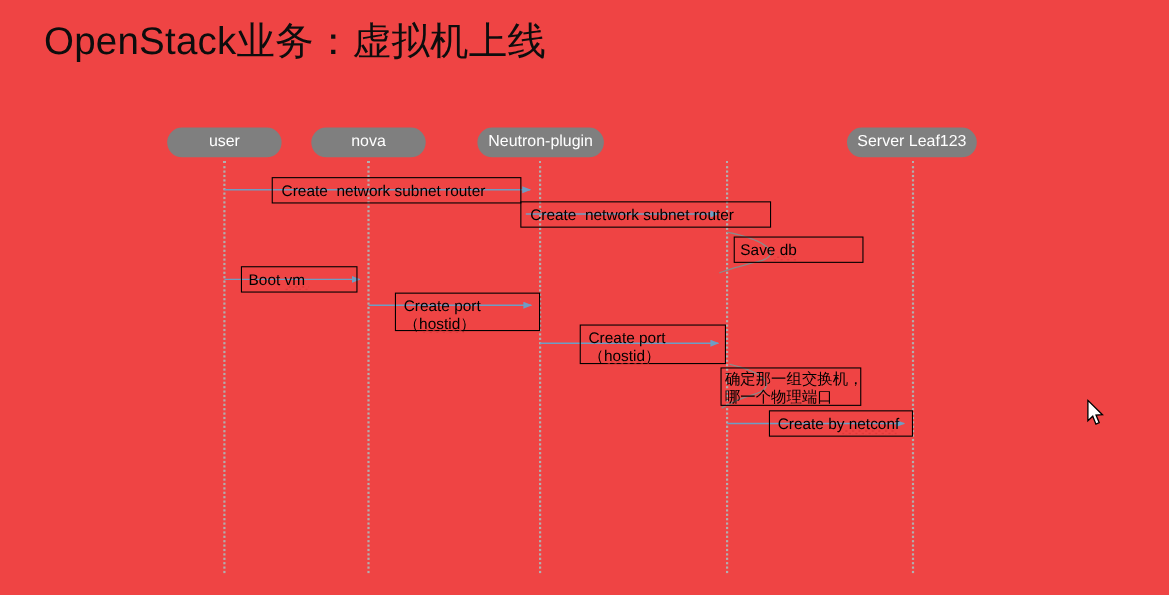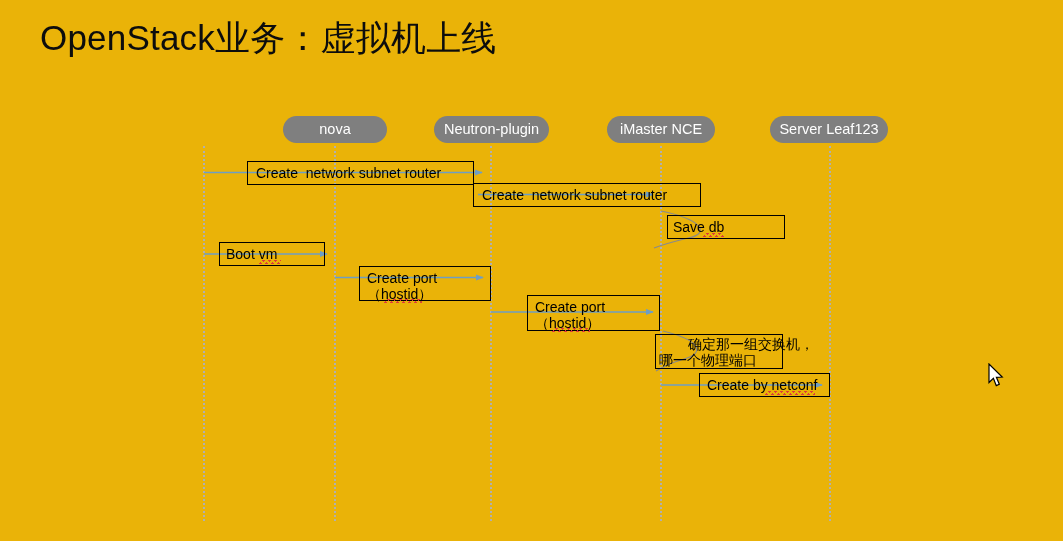--- a/index.html
+++ b/index.html
@@ -14,21 +14,21 @@
     overflow: hidden;
     font-family: "Liberation Sans", "DejaVu Sans", sans-serif;
     color: #000000;
   }
 
   #slide {
     position: absolute;
     left: 0; top: 0;
     width: 1063px;
     height: 541px;
-    background: #eab308;
+    background: #ef4444;
   }
 
   
   #page-title {
     position: absolute;
     left: 40px;
     top: 16px;
     font-size: 35px;
     line-height: 44px;
     letter-spacing: 0.2px;
@@ -127,23 +127,23 @@
   <div id="page-title">OpenStack业务：虚拟机上线</div>
 
   <div id="diagram">
 
     <div class="lifeline" style="left:203px;  top:146px; height:375px;"></div>
     <div class="lifeline" style="left:334px;  top:146px; height:375px;"></div>
     <div class="lifeline" style="left:490px;  top:146px; height:375px;"></div>
     <div class="lifeline" style="left:660px;  top:146px; height:375px;"></div>
     <div class="lifeline" style="left:829px;  top:146px; height:375px;"></div>
 
+    <div class="pill" style="left:152px; top:116px; width:104px;">user</div>
     <div class="pill" style="left:434px; top:116px; width:115px;">Neutron-plugin</div>
     <div class="pill" style="left:283px; top:116px; width:104px;">nova</div>
-    <div class="pill" style="left:607px; top:116px; width:108px;">iMaster NCE</div>
     <div class="pill" style="left:770px; top:116px; width:118px;">Server Leaf123</div>
 
     <svg class="overlay" viewBox="0 0 1063 541">
       <defs>
         <marker id="ah" markerWidth="9" markerHeight="9" refX="7.2" refY="3.2" orient="auto" markerUnits="userSpaceOnUse">
           <path d="M0,0 L8,3.2 L0,6.4 z" fill="#6e9ec4"></path>
         </marker>
       </defs>
 
       <line x1="204" y1="172.5" x2="482" y2="172.5" stroke="#6e9ec4" stroke-width="1.3" marker-end="url(#ah)"></line>
@@ -181,21 +181,21 @@
     <div class="msglabel" style="left:367px; top:269px;">Create port</div>
     <div class="msglabel" style="left:367px; top:285px;">（hostid）</div>
     <div class="squig" style="left:384px; top:299px; width:38px;"></div>
 
     <div class="msgbox" style="left:527px; top:295px; width:133px; height:36px;"></div>
     <div class="msglabel" style="left:535px; top:298px;">Create port</div>
     <div class="msglabel" style="left:535px; top:314px;">（hostid）</div>
     <div class="squig" style="left:552px; top:328px; width:38px;"></div>
 
     <div class="msgbox" style="left:655px; top:334px; width:128px; height:35px;"></div>
-    <div class="msglabel cn" style="left:688px; top:336px;text-align:right;">确定那一组交换机，</div>
+    <div class="msglabel cn" style="left:659px; top:336px;text-align:right;">确定那一组交换机，</div>
     <div class="msglabel cn" style="left:659px; top:352px;">哪一个物理端口</div>
 
     <div class="msgbox" style="left:699px; top:373px; width:131px; height:24px;"></div>
     <div class="msglabel" style="left:707px; top:376px;">Create by netconf</div>
     <div class="squig" style="left:765px; top:391px; width:50px;"></div>
 
   </div>
 
   <svg id="cursor" viewBox="0 0 18 26">
     <path d="M2,1 L2,19.5 L6.4,15.4 L9.3,22.6 L12.3,21.3 L9.4,14.3 L15.2,14.0 Z" fill="#ffffff" stroke="#000000" stroke-width="1.2" stroke-linejoin="miter"></path>

